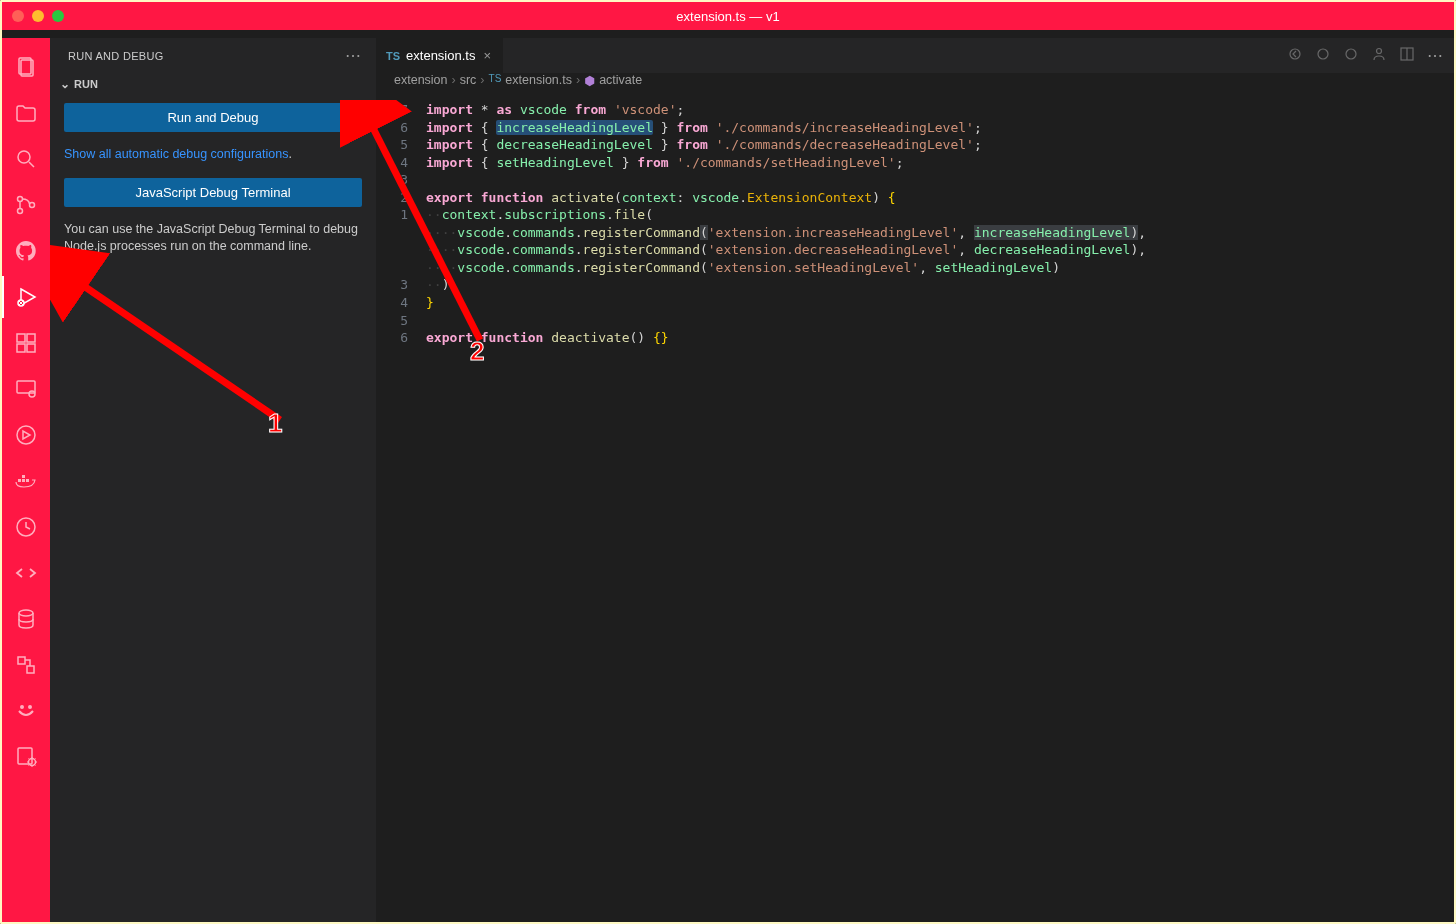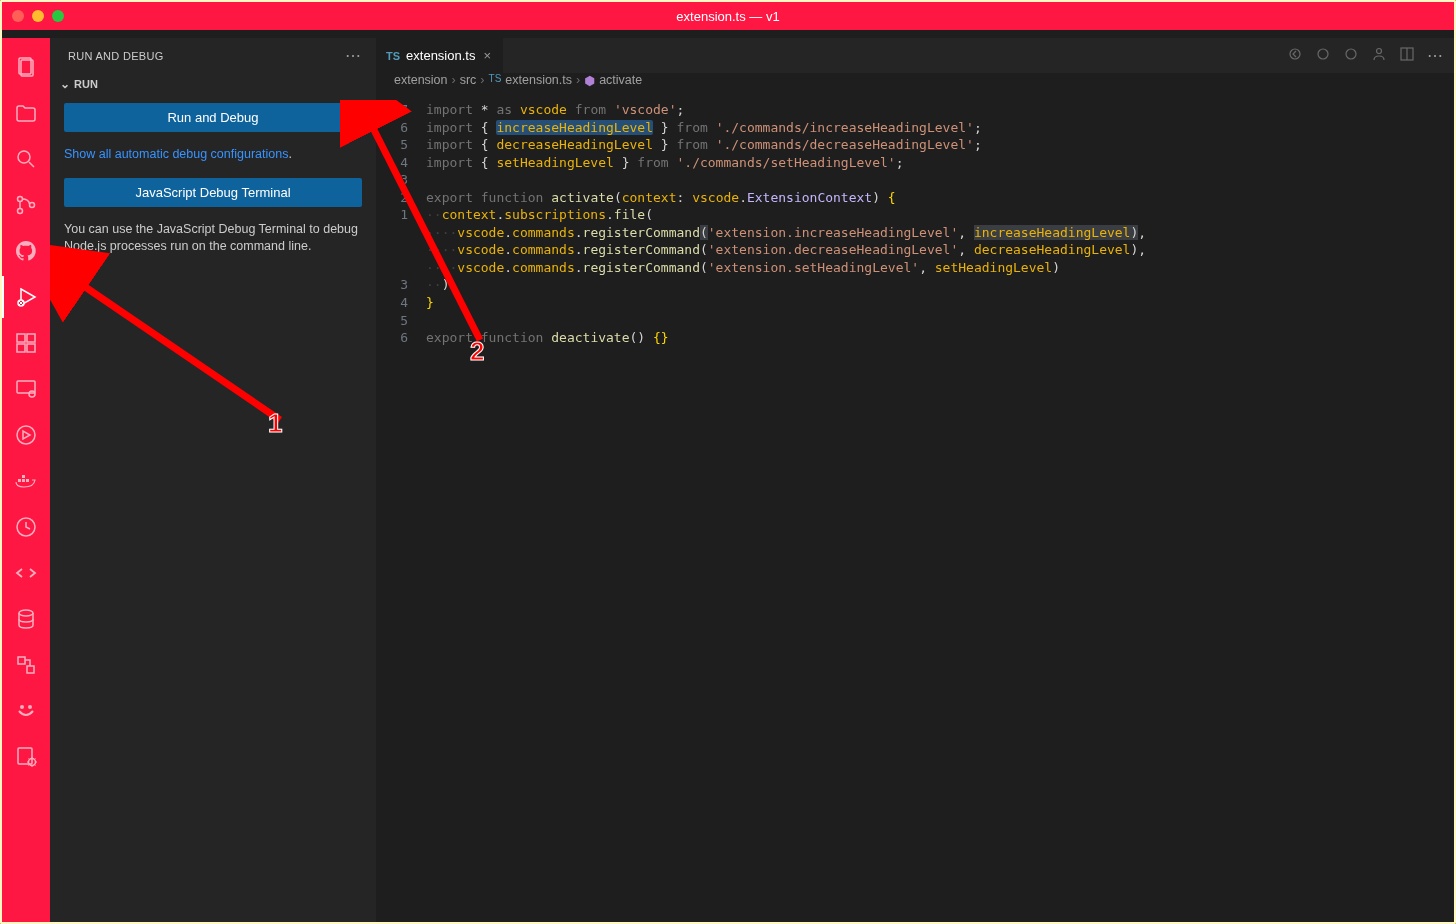--- a/index.html
+++ b/index.html
@@ -149,24 +149,24 @@
   position: relative;
 }
 .gutter {
   width: 50px;
   text-align: right;
   padding-right: 18px;
   color: #6e7681;
   user-select: none;
 }
 .code { flex: 1; white-space: pre; color: #d4d4d4; }
-.kw { color: #737373; }
+.kw { color: #f9a8d4; font-weight: bold; }
 .fn { color: #dcdcaa; }
-.type { color: #c4b5fd; }
-.var { color: #eab308; }
+.type { color: #eab308; }
+.var { color: #86efac; }
 .str { color: #ce9178; }
 .op { color: #d4d4d4; }
 .brace { color: #ffd700; }
 .ws { color: #404040; }
 .sel { background: #264f78; border-radius: 2px; }
 .sel2 { background: #3a3d41; }
 .annotation-arrow {
   position: absolute;
   pointer-events: none;
   z-index: 100;

